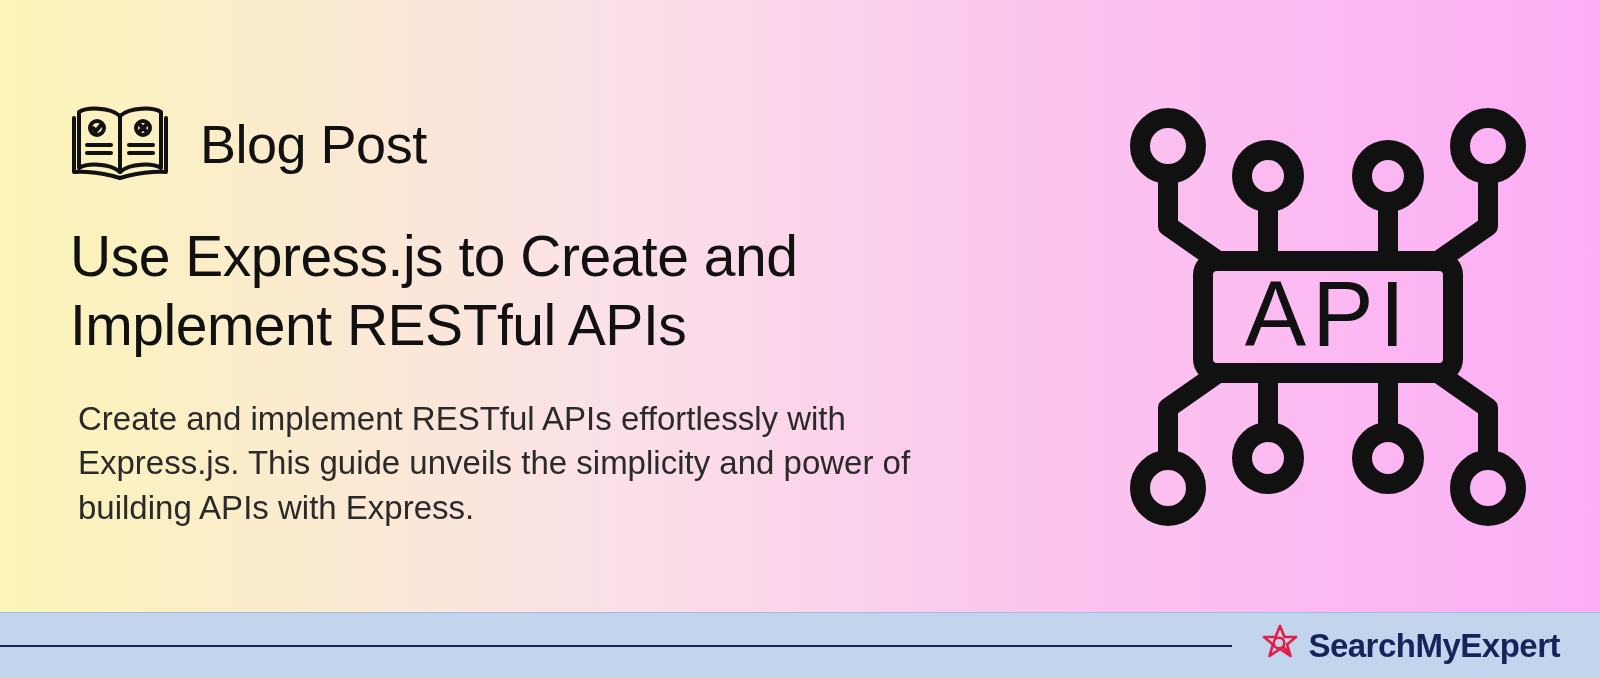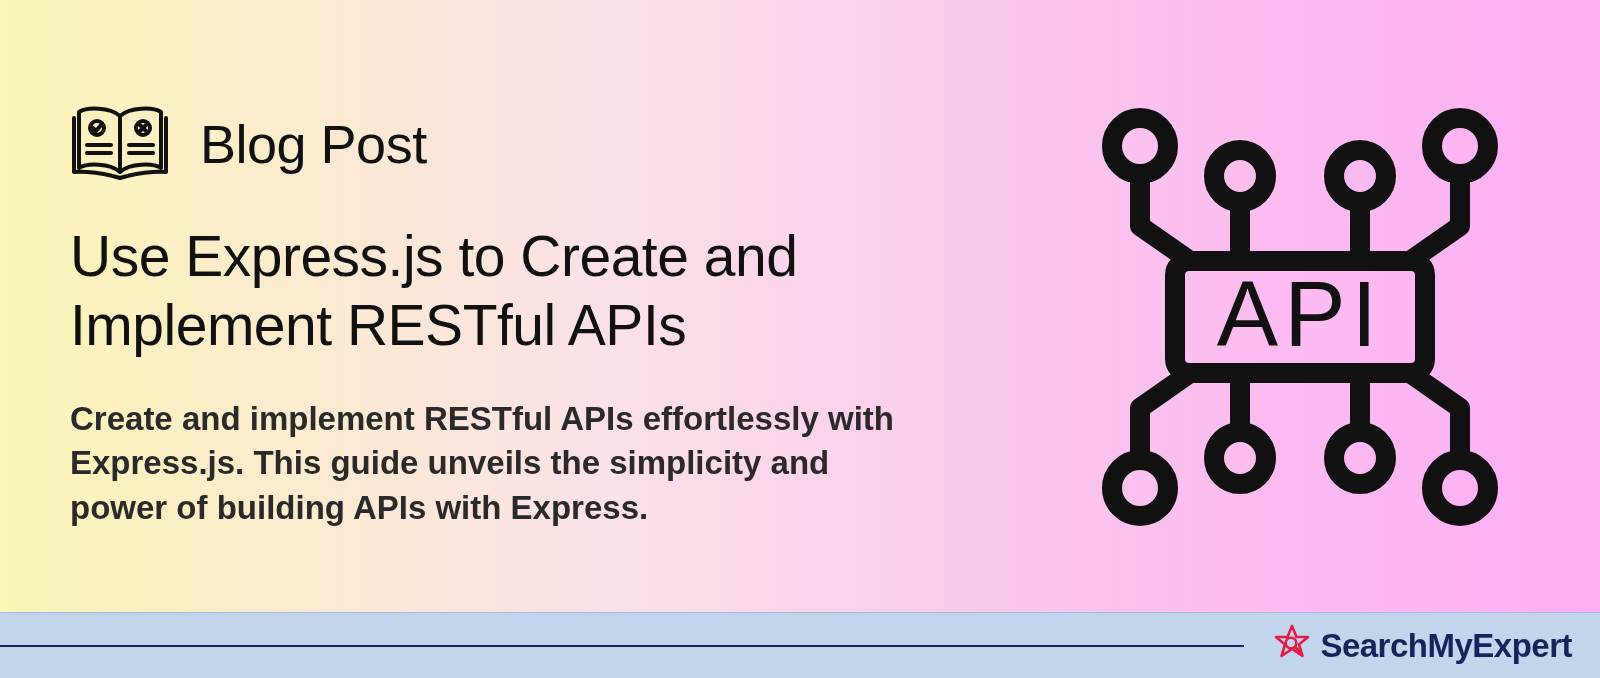--- a/index.html
+++ b/index.html
@@ -9,21 +9,21 @@
     height: 678px;
     display: flex;
     flex-direction: column;
     background: linear-gradient(90deg, #fbf5b7 0%, #fbe1e8 38%, #fbc5ee 65%, #fcaef5 100%);
   }
   .content {
     flex: 1;
     display: flex;
     flex-direction: row;
     align-items: center;
-    padding: 40px 70px 20px 70px;
+    padding: 40px 42px 20px 70px;
     gap: 49px;
   }
   .textcol {
     flex: 1;
     display: flex;
     flex-direction: column;
     gap: 36px;
   }
   .category-row {
     display: flex;
@@ -39,24 +39,25 @@
   .title {
     font-size: 57px;
     font-weight: 400;
     color: #111;
     line-height: 1.22;
     letter-spacing: -0.5px;
     max-width: 820px;
   }
   .desc {
     font-size: 33px;
-    font-weight: 700;
+    font-weight: 400;
     color: #2a2a2a;
     line-height: 1.35;
     max-width: 840px;
+    margin-left: 8px;
   }
 
   .illus {
     width: 460px;
     display: flex;
     justify-content: center;
     align-items: center;
     text-align: right;
   }
 
@@ -71,21 +72,21 @@
     flex: 1;
     height: 0;
     border-top: 2px solid #15255c;
     margin-left: 0;
     margin-right: 28px;
   }
   .footer-brand {
     display: flex;
     align-items: center;
     gap: 8px;
-    padding-right: 28px;
+    padding-right: 40px;
   }
   .brand-text {
     font-size: 33px;
     font-weight: 700;
     color: #15255c;
     letter-spacing: -0.5px;
   }
 </style>
 </head>
 <body>

